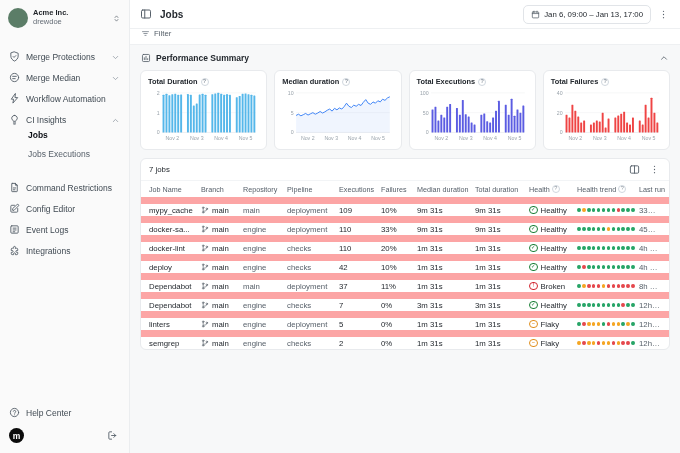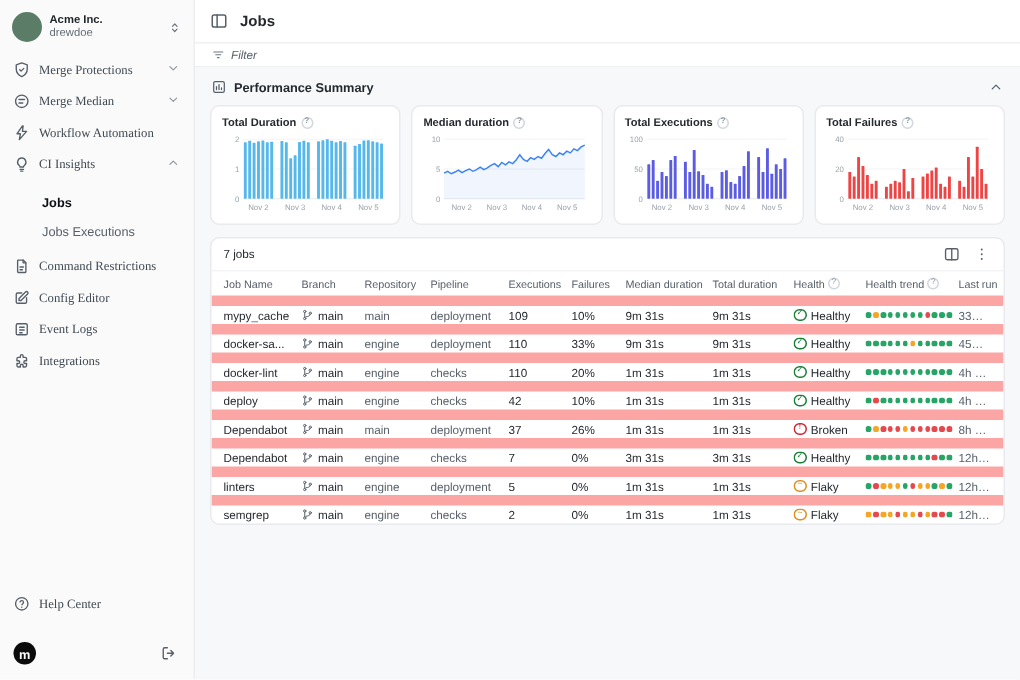--- a/index.html
+++ b/index.html
@@ -17,22 +17,22 @@
              display:flex; flex-direction:column; padding:6px 0 8px; }
   .org { display:flex; align-items:center; gap:5px; padding:2px 8px 4px; cursor:pointer; }
   .avatar { width:20px; height:20px; border-radius:50%; flex:none;
             background: radial-gradient(circle at 50% 42%, #caa06e 0 36%, #c4b49a 37% 46%, #41695２ 47%),
                         linear-gradient(140deg,#8aa08a,#3c6e54); background-color:#5b7d67; }
   .org-txt { line-height:1.15; min-width:0; }
   .org-name { font-size:7.5px; font-weight:700; color:#1f2328; white-space:nowrap; }
   .org-user { font-size:7.5px; color:#656d76; white-space:nowrap; }
   .org .icn { margin-left:auto; color:#656d76; width:9px; height:9px; }
   nav { margin-top:9px; }
-  .nav-item { display:flex; align-items:flex-start; gap:6px; padding:0 9px; height:21px;
-              font-size:8.5px; color:#404a53; cursor:pointer; white-space:nowrap;font-family:Liberation Serif, serif; }
+  .nav-item { display:flex; align-items:flex-end; gap:6px; padding:0 9px; height:21px;
+              font-size:8.5px; color:#404a53; cursor:pointer; white-space:nowrap; }
   .nav-item .icn { width:11px; height:11px; color:#57606a; flex:none; }
   .nav-item .chev { margin-left:auto; width:9px; height:9px; color:#8c959f; }
   .nav-item.gap { margin-top:9px; }
   .nav-sub { display:flex; align-items:center; padding:0 8px 0 28px; height:19px;
              font-size:8.5px; color:#57606a; cursor:pointer; white-space:nowrap; }
   .nav-sub.active { color:#0d1117; font-weight:700; }
   .spacer { flex:1; }
   .foot { display:flex; align-items:center; justify-content:space-between; padding:10px 11px 2px 9px; }
   .mlogo { width:15px; height:15px; border-radius:50%; background:#0b0b0b; color:#fff;
            font-size:8.5px; font-weight:700; display:flex; align-items:center; justify-content:center; cursor:pointer; }
@@ -43,22 +43,22 @@
   .hdr { height:29px; min-height:29px; display:flex; align-items:center; gap:8px;
          padding:0 10px; border-bottom:1px solid #eef0f2; }
   .hdr .icn { width:12px; height:12px; color:#57606a; cursor:pointer; }
   .hdr h1 { font-size:10px; font-weight:700; margin:0; }
   .hdr-right { margin-left:auto; display:flex; align-items:center; gap:5px; }
   .datebtn { display:flex; align-items:center; gap:4px; border:1px solid #e1e4e8; border-radius:5px;
              height:19px; padding:0 7px; font-size:7.8px; color:#24292f; background:#fff; cursor:pointer; white-space:nowrap; }
   .datebtn .icn { width:9px; height:9px; color:#57606a; }
   .kebab { width:14px; height:14px; color:#57606a; cursor:pointer; display:flex; align-items:center; justify-content:center; }
   .kebab svg { width:11px; height:11px; }
-  .filterbar { height:16px; min-height:16px; display:flex; align-items:center; gap:4px; padding:0 11px;
-               border-bottom:1px solid #eef0f2; font-size:7.8px; color:#57606a; cursor:pointer;font-style:italic; }
+  .filterbar { height:16px; min-height:16px; display:flex; align-items:flex-start; gap:4px; padding:0 11px;
+               border-bottom:1px solid #eef0f2; font-size:7.8px; color:#57606a; cursor:pointer; }
   .filterbar .icn { width:9px; height:9px; color:#6e7781; }
 
   .content { flex:1; background:#f7f8f9; padding:7px 10px; overflow:hidden; }
   .sumhead { display:flex; align-items:center; gap:5px; font-size:8.5px; font-weight:600;
              color:#24292f; padding:1px 1px 7px; }
   .sumhead .icn { width:10px; height:10px; color:#57606a; }
   .sumhead .chev { margin-left:auto; width:10px; height:10px; color:#57606a; cursor:pointer; }
 
   .cards { display:flex; gap:7px; }
   .card { flex:1; min-width:0; background:#fff; border:1px solid #e8eaed; border-radius:6px; padding:6px 7px 3px; }
@@ -221,20 +221,38 @@
 
   <main>
     <header class="hdr">
       <span class="icn">
           <svg viewBox="0 0 24 24" fill="none" stroke="currentColor" stroke-width="2" stroke-linecap="round" stroke-linejoin="round">
             <rect x="3" y="4" width="18" height="16" rx="2.5"></rect>
             <path d="M9.5 4v16"></path>
           </svg>
         </span>
       <h1>Jobs</h1>
+      <div class="hdr-right">
+        <button class="datebtn">
+          <span class="icn">
+              <svg viewBox="0 0 24 24" fill="none" stroke="currentColor" stroke-width="2" stroke-linecap="round" stroke-linejoin="round">
+                <rect x="3.5" y="5" width="17" height="16" rx="2"></rect>
+                <path d="M3.5 9.5h17M8 3v4M16 3v4"></path>
+              </svg>
+            </span>
+          <span>Jan 6, 09:00 – Jan 13, 17:00</span>
+        </button>
+        <span class="kebab">
+            <svg viewBox="0 0 24 24" fill="none" stroke="currentColor" stroke-width="2" stroke-linecap="round" stroke-linejoin="round">
+              <circle cx="12" cy="5" r="1.4" fill="currentColor" stroke="none"></circle>
+              <circle cx="12" cy="12" r="1.4" fill="currentColor" stroke="none"></circle>
+              <circle cx="12" cy="19" r="1.4" fill="currentColor" stroke="none"></circle>
+            </svg>
+          </span>
+      </div>
     </header>
 
     <div class="filterbar">
       <span class="icn">
           <svg viewBox="0 0 24 24" fill="none" stroke="currentColor" stroke-width="2" stroke-linecap="round" stroke-linejoin="round">
             <path d="M4 7h16M7.5 12h9M10.5 17h3"></path>
           </svg>
         </span>
       <span>Filter</span>
     </div>
@@ -637,21 +655,21 @@
                     <circle cx="6.5" cy="19" r="2.3"></circle>
                     <circle cx="17.5" cy="8.5" r="2.3"></circle>
                     <path d="M6.5 7.3v9.4M17.5 10.8c0 3.7-5 4.2-8.5 4.7"></path>
                   </svg>
                 </span>
                 <span>main</span>
               </span>
               <span class="cell c-dim">main</span>
               <span class="cell c-dim">deployment</span>
               <span class="cell">37</span>
-              <span class="cell">26%</span>
+              <span class="cell">11%</span>
               <span class="cell">1m 31s</span>
               <span class="cell">1m 31s</span>
               <span class="cell health">
                 <span class="hicon" style="color:#d1242f">!</span>
                 <span>Broken</span>
               </span>
               <span class="cell dots">
                 <span class="dot" style="background:#27a567"></span>
                 <span class="dot" style="background:#f5a623"></span>
                 <span class="dot" style="background:#e5484d"></span>

